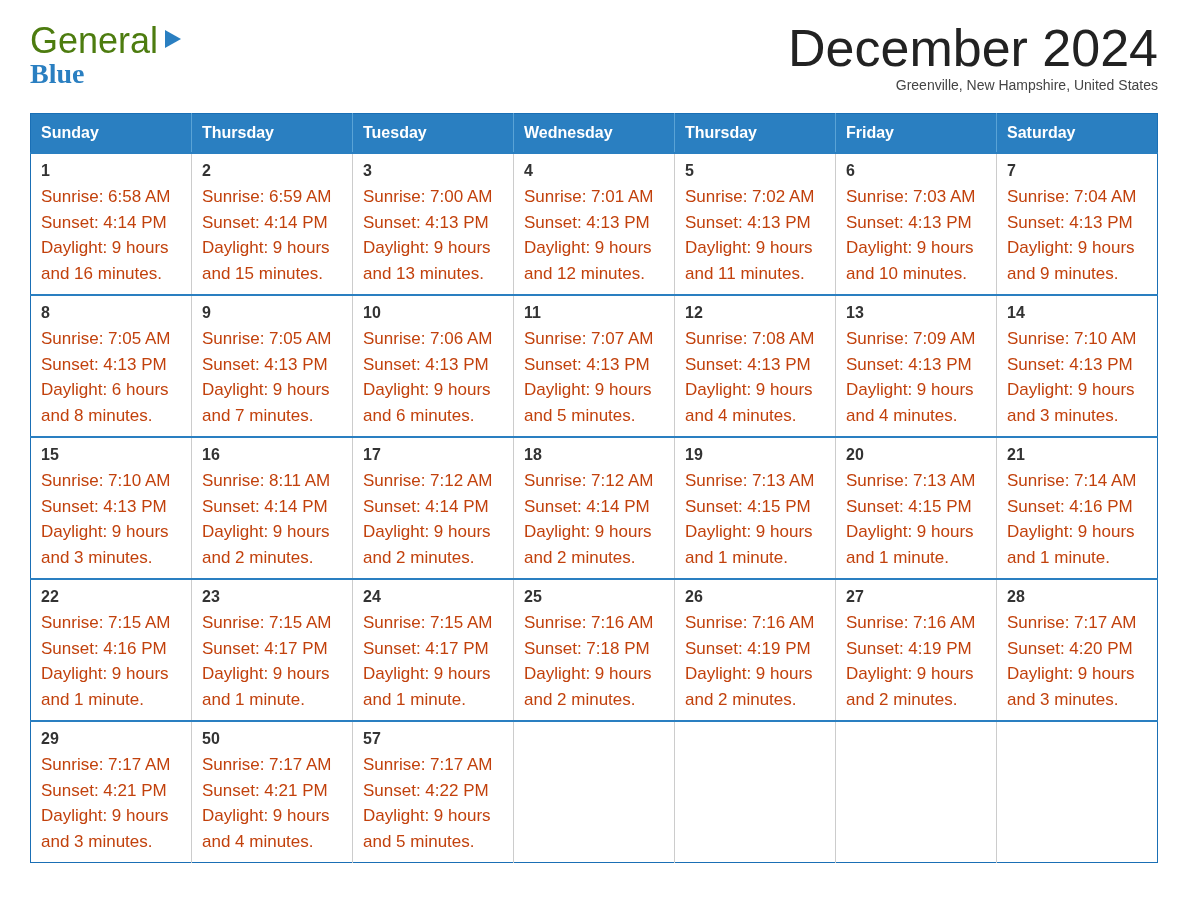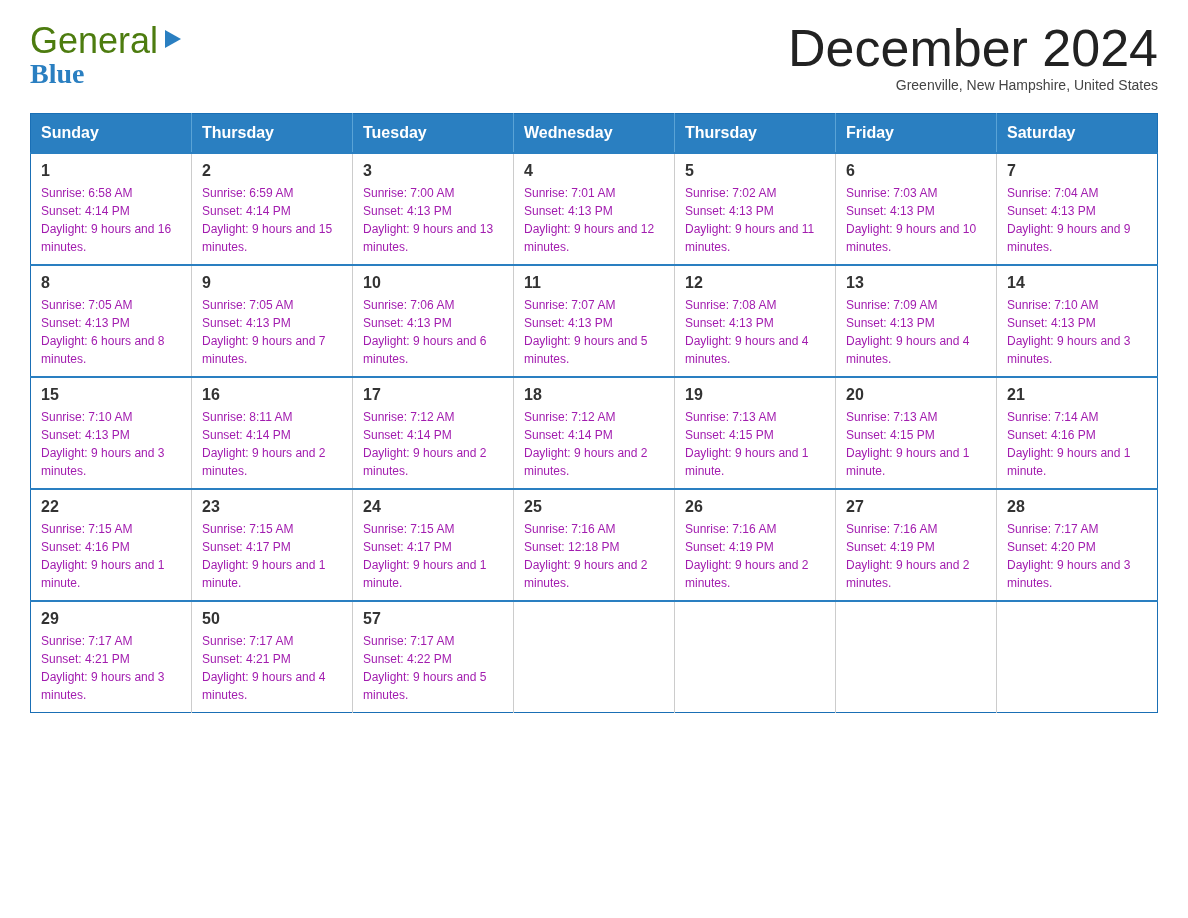--- a/index.html
+++ b/index.html
@@ -65,23 +65,23 @@
     .calendar tbody tr td:last-child {
       border-right: none;
     }
     .day-number {
       font-size: 16px;
       font-weight: bold;
       margin-bottom: 4px;
       display: block;
     }
     .day-info {
-      font-size: 12px;
+      font-size: 17px;
       line-height: 1.5;
-      color: #a21caf;
+      color: #c2410c;
     }
     .empty-cell {
       background: #fff;
     }
   </style>
 </head>
 <body>
 
 <div class="header">
   <div class="logo">
@@ -312,21 +312,21 @@
         <div class="day-info">
           <span>Sunrise: 7:15 AM</span><br>
           <span>Sunset: 4:17 PM</span><br>
           <span>Daylight: 9 hours and 1 minute.</span>
         </div>
       </td>
         <td>
         <span class="day-number">25</span>
         <div class="day-info">
           <span>Sunrise: 7:16 AM</span><br>
-          <span>Sunset: 12:18 PM</span><br>
+          <span>Sunset: 7:18 PM</span><br>
           <span>Daylight: 9 hours and 2 minutes.</span>
         </div>
       </td>
         <td>
         <span class="day-number">26</span>
         <div class="day-info">
           <span>Sunrise: 7:16 AM</span><br>
           <span>Sunset: 4:19 PM</span><br>
           <span>Daylight: 9 hours and 2 minutes.</span>
         </div>

